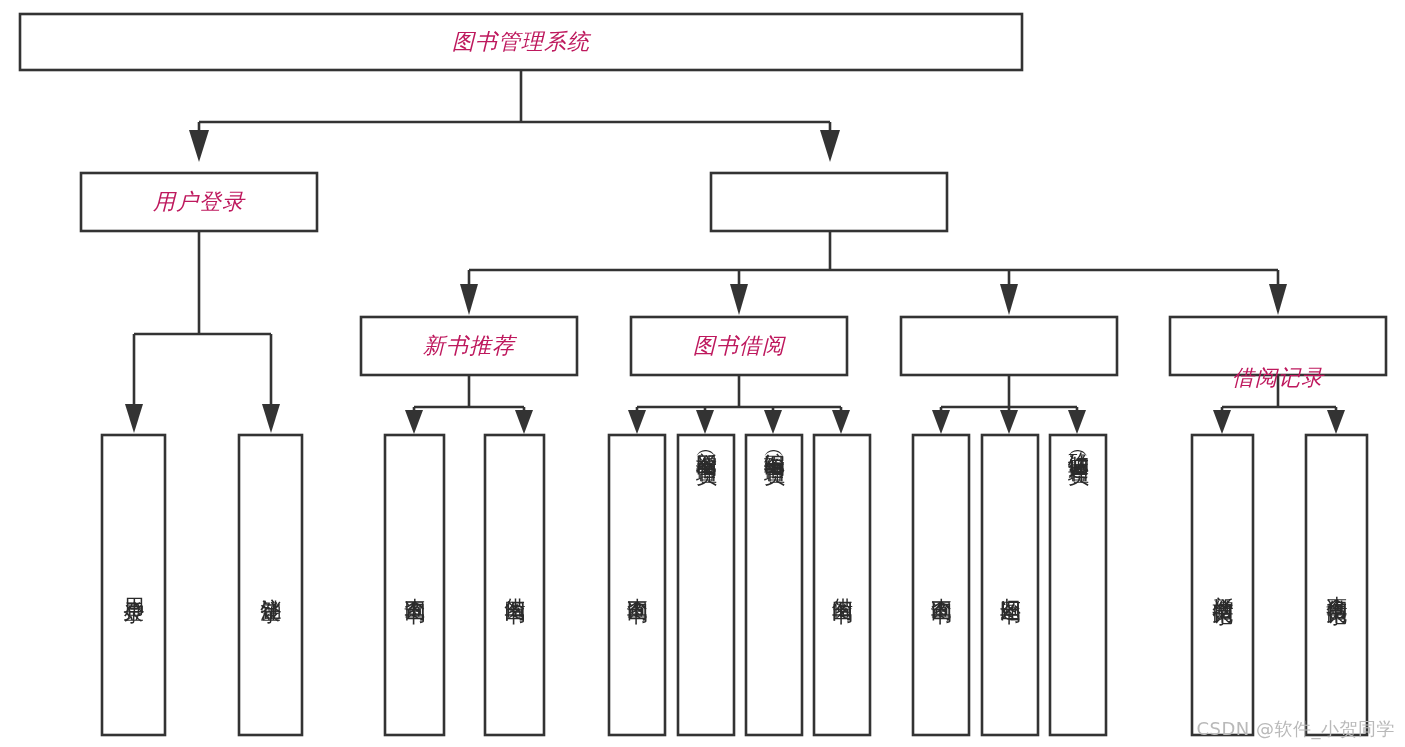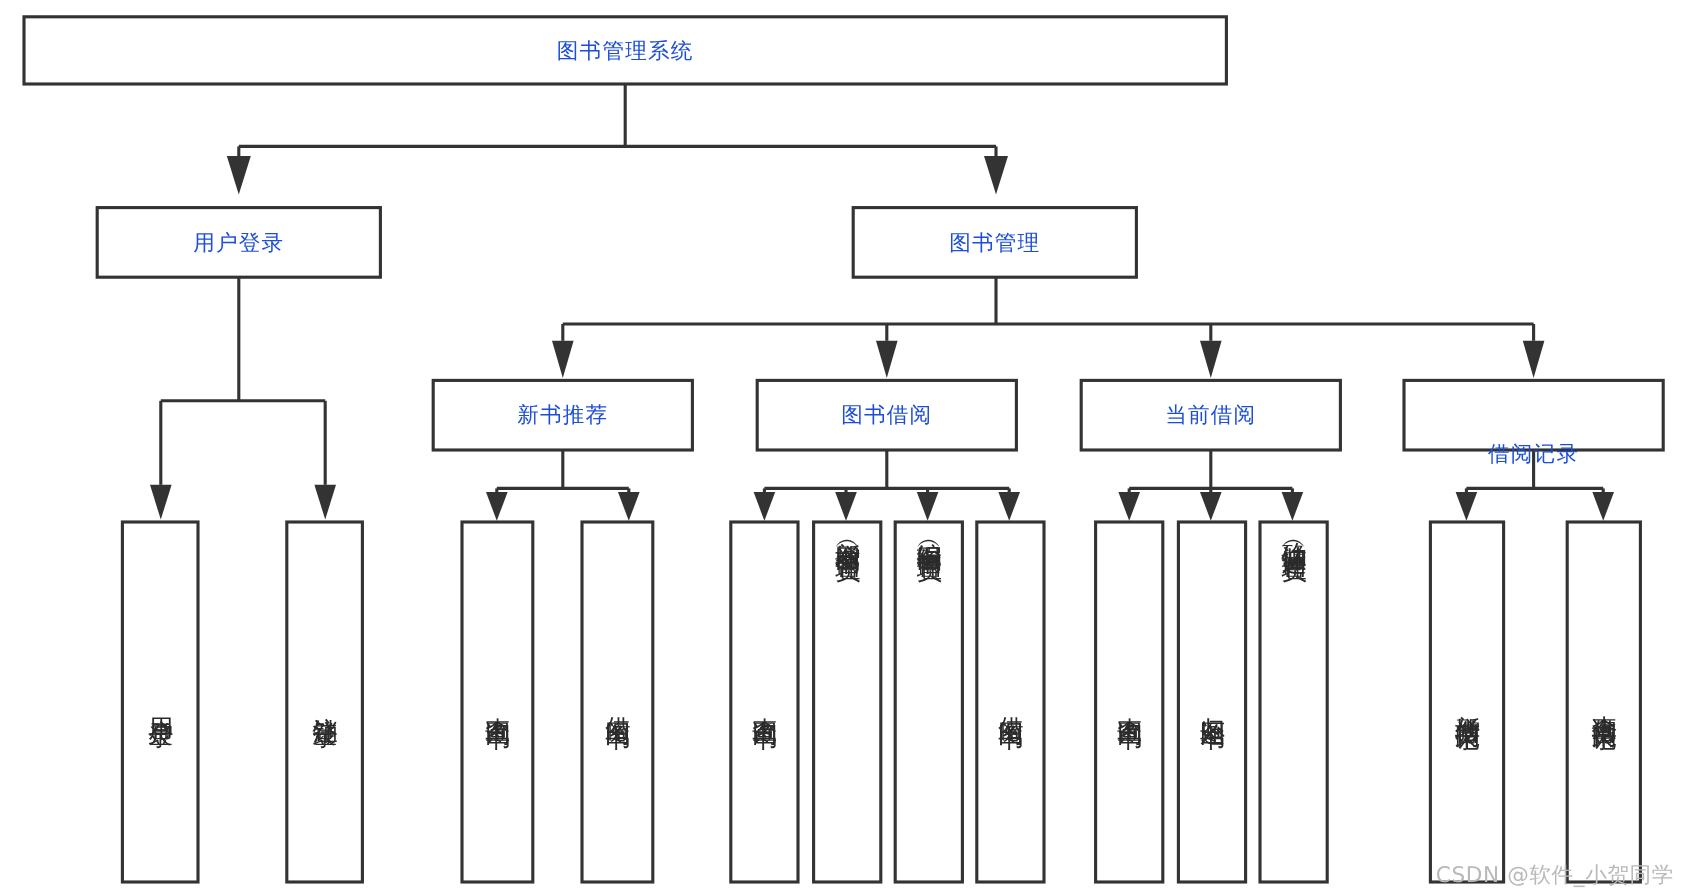--- a/index.html
+++ b/index.html
@@ -62,24 +62,25 @@
   }
   .hlabel-wrap {
     position: absolute;
     display: flex;
     align-items: center;
     justify-content: center;
     pointer-events: none;
   }
   .hlabel-text {
     font-family: "DejaVu Sans", "Liberation Sans", sans-serif;
-    font-size: 18px;
-    color: #1d4ed8;
+    font-size: 22px;
+    color: #be185d;
     white-space: nowrap;
     letter-spacing: 1px;
+    font-style: italic;
   }
   #watermark {
     position: absolute;
     right: 10px;
     bottom: 6px;
     font-family: "DejaVu Sans", "Liberation Sans", sans-serif;
     font-size: 18px;
     color: #b9b9b9;
     white-space: nowrap;
     letter-spacing: 0.5px;
@@ -184,35 +185,29 @@
   </svg>
 
   <div class="hlabel-wrap" style="left:20px; top:14px; width:1002px; height:56px;">
     <span class="hlabel-text">图书管理系统</span>
   </div>
 
   <div class="hlabel-wrap" style="left:81px; top:173px; width:236px; height:58px;">
     <span class="hlabel-text">用户登录</span>
   </div>
 
-  <div class="hlabel-wrap" style="left:711px; top:173px; width:236px; height:58px;">
-    <span class="hlabel-text">图书管理</span>
-  </div>
 
   <div class="hlabel-wrap" style="left:361px; top:317px; width:216px; height:58px;">
     <span class="hlabel-text">新书推荐</span>
   </div>
 
   <div class="hlabel-wrap" style="left:631px; top:317px; width:216px; height:58px;">
     <span class="hlabel-text">图书借阅</span>
   </div>
 
-  <div class="hlabel-wrap" style="left:901px; top:317px; width:216px; height:58px;">
-    <span class="hlabel-text">当前借阅</span>
-  </div>
 
   <div class="hlabel-wrap" style="left:1170px; top:317px; width:216px; height:58px;margin-top:32px;">
     <span class="hlabel-text">借阅记录</span>
   </div>
 
   <div class="vlabel-wrap" style="left:102px; top:435px; width:63px; height:300px;">
     <span class="vlabel-text">用户登录</span>
   </div>
 
   <div class="vlabel-wrap" style="left:239px; top:435px; width:63px; height:300px;">

